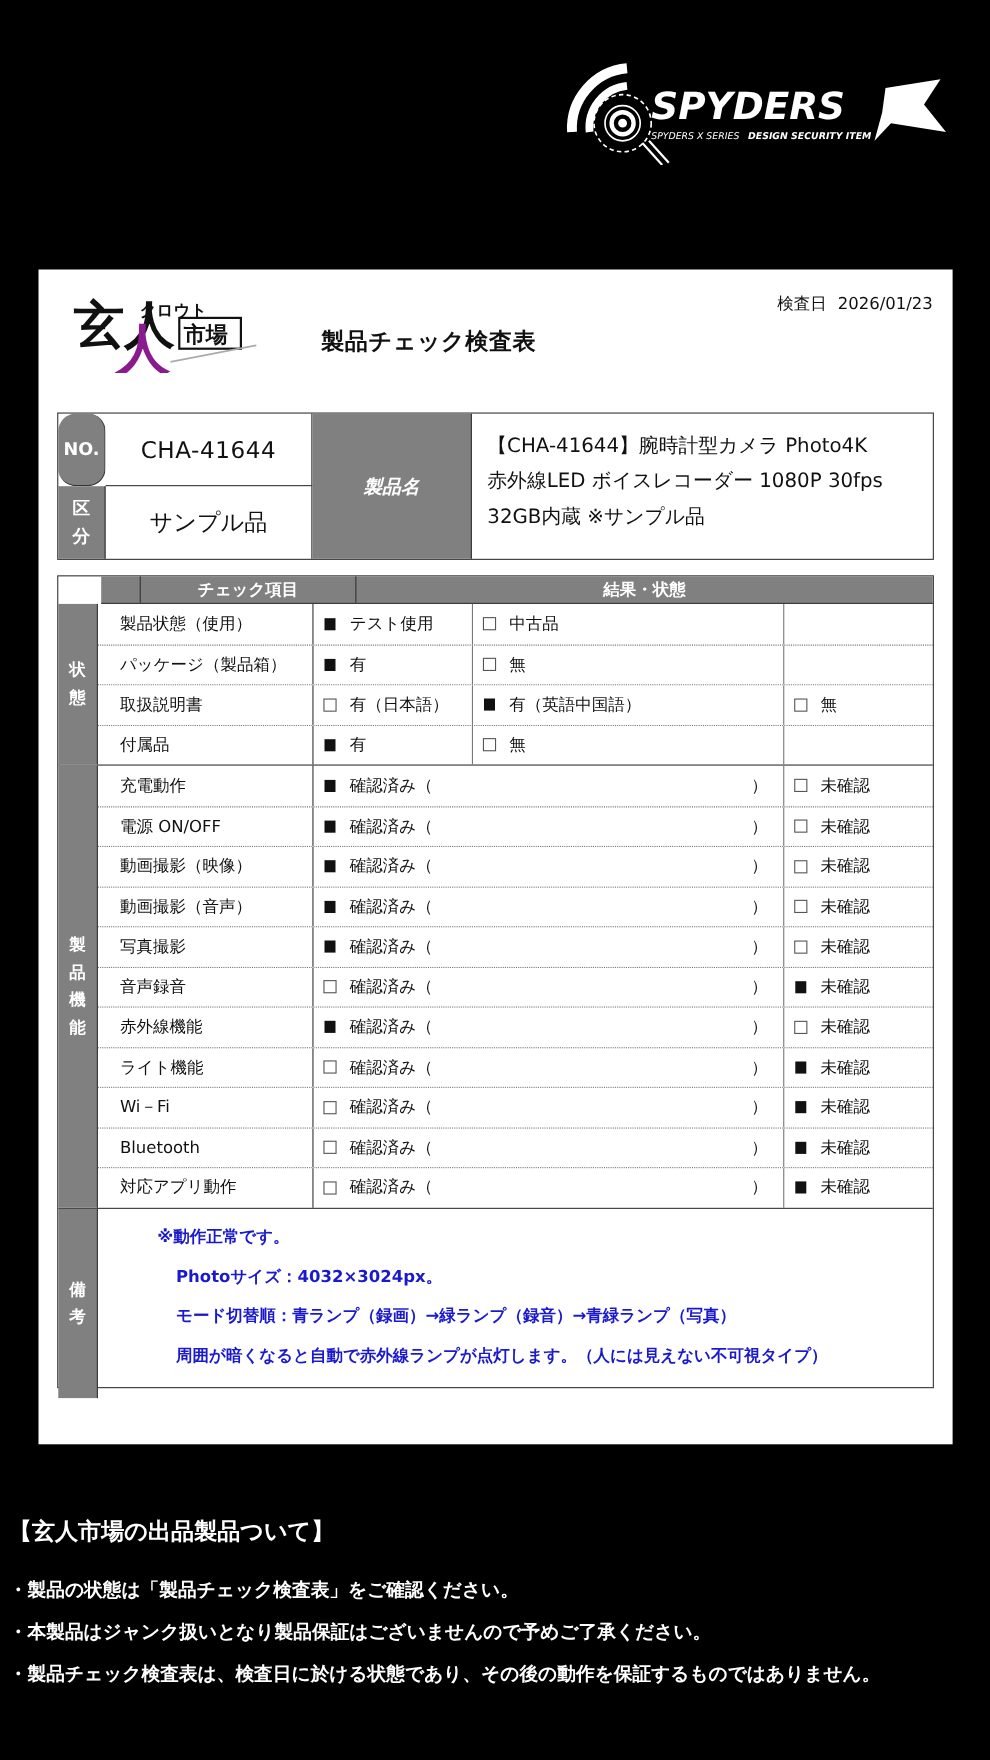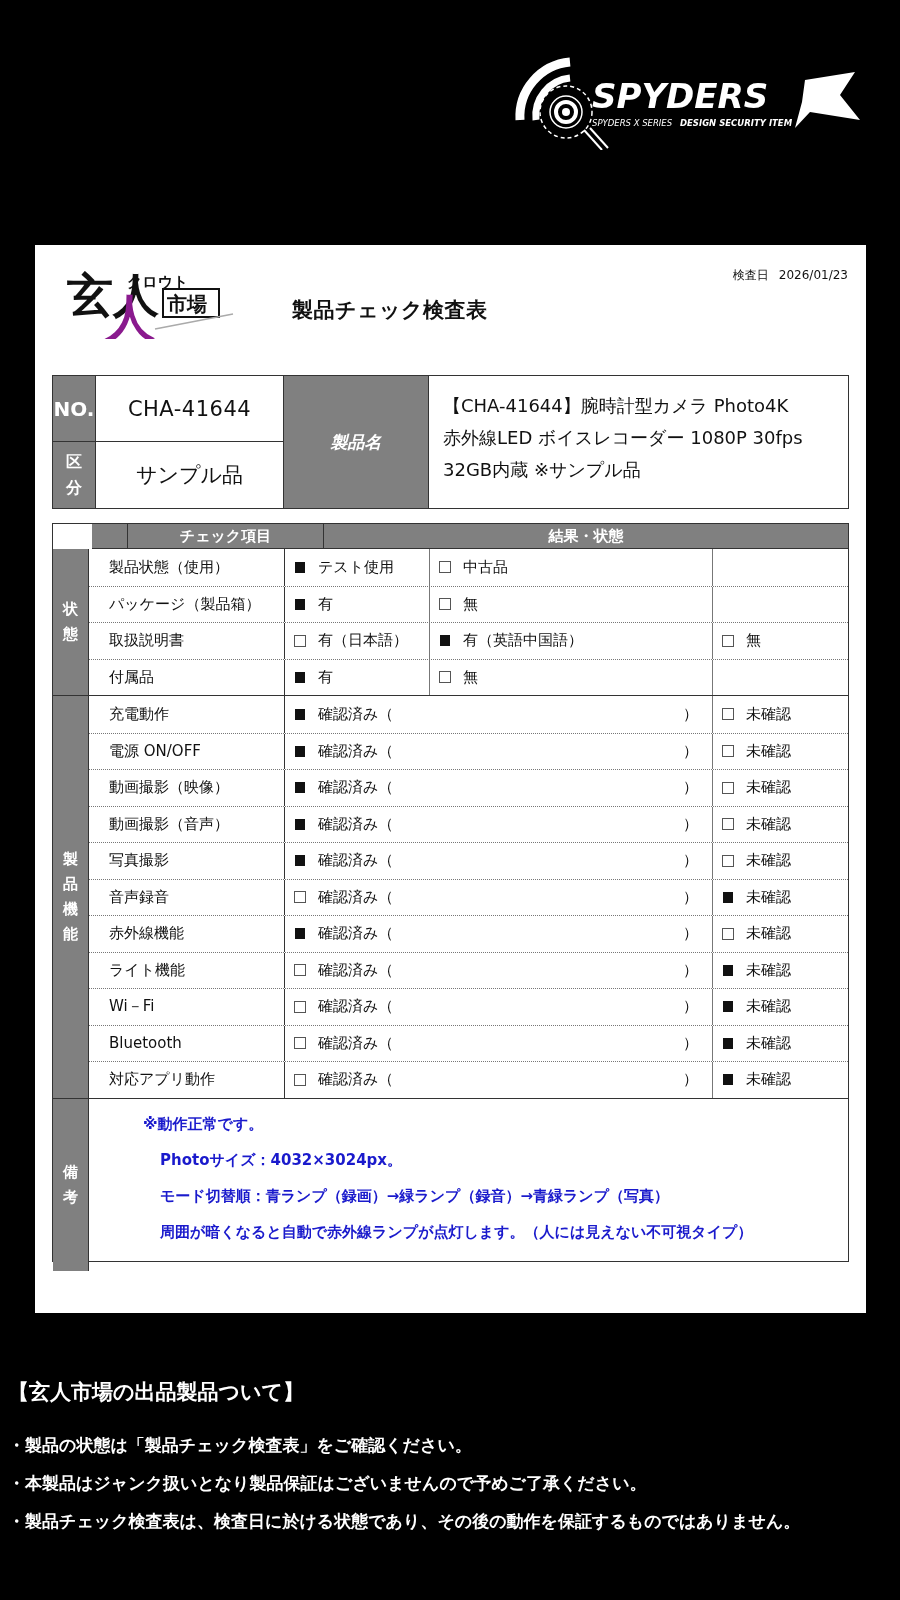--- a/index.html
+++ b/index.html
@@ -8,29 +8,29 @@
 
   
   .brand { position: absolute; left: 510px; top: 50px; width: 360px; height: 100px; }
   .brand svg { width: 100%; height: 100%; }
 
   
   .sheet { position: absolute; left: 35px; top: 245px; width: 831px; height: 1068px; background: #fff; }
 
   .market-logo { position: absolute; left: 30px; top: 14px; width: 170px; height: 80px; }
   .doc-title { position: absolute; left: 257px; top: 51px; font-size: 21px; font-weight: bold; letter-spacing: 0.5px; }
-  .inspect-date { position: absolute; right: 18px; top: 22px; font-size: 12px; }
+  .inspect-date { position: absolute; right: 18px; top: 22px; font-size: 15px; }
   .inspect-date .lbl { margin-right: 10px; }
 
   
   .info { position: absolute; left: 17px; top: 130px; width: 797px; height: 134px; border: 1.5px solid #333; display: grid;
           grid-template-columns: 43px 188px 145px 1fr; grid-template-rows: 66px 1fr; }
   .gray { background: #808080; color: #fff; font-weight: bold; }
   .cell { display: flex; align-items: center; justify-content: center; }
-  .info .no-lbl { grid-column: 1; grid-row: 1; border-right: 1.5px solid #333; border-bottom: 1.5px solid #333; font-size: 20px; }
+  .info .no-lbl { grid-column: 1; grid-row: 1; border-right: 1.5px solid #333; border-bottom: 1.5px solid #333; font-size: 16px; border-radius: 16px; }
   .info .no-val { grid-column: 2; grid-row: 1; border-right: 1.5px solid #333; border-bottom: 1px solid #333; font-size: 21px; letter-spacing: 0.5px; }
   .info .kubun-lbl { grid-column: 1; grid-row: 2; border-right: 1.5px solid #333; font-size: 16px; flex-direction: column; line-height: 26px; }
   .info .kubun-val { grid-column: 2; grid-row: 2; border-right: 1.5px solid #333; font-size: 21px; }
   .info .name-lbl { grid-column: 3; grid-row: 1 / span 2; border-right: 1.5px solid #333; font-size: 17px; font-style: italic; }
   .info .name-val { grid-column: 4; grid-row: 1 / span 2; padding: 14px 14px; font-size: 18px; line-height: 32px; }
 
   
   .check { position: absolute; left: 17px; top: 278px; width: 797px; border: 1.5px solid #333; }
   .check .hdr { display: grid; grid-template-columns: 36px 196px 1fr; height: 25px; border-bottom: 1.5px solid #333; margin-left: 39px; }
   .check .hdr > div { display: flex; align-items: center; justify-content: center; font-size: 15px; }

